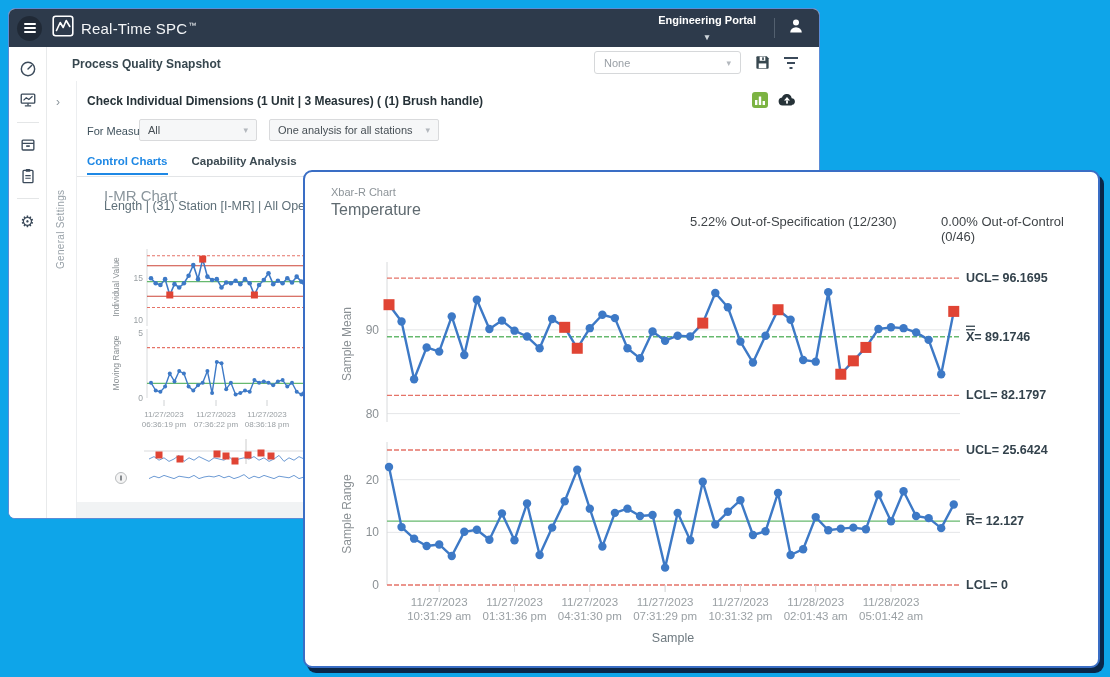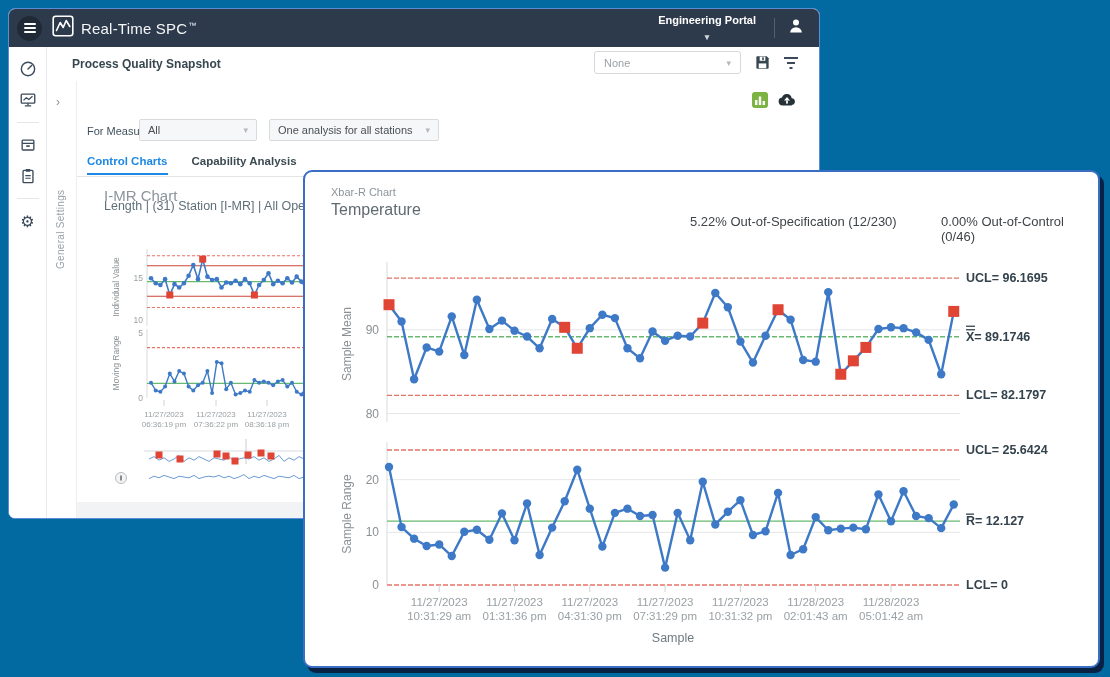--- a/index.html
+++ b/index.html
@@ -1,16 +1,16 @@
 <!DOCTYPE html>
 <html><head>
 <meta charset="utf-8">
 <style>
   html,body{margin:0;padding:0;background:#000;font-family:"Liberation Sans",sans-serif;}
-  .stage{position:relative;width:1110px;height:677px;background:#0369a1;overflow:hidden;}
+  .stage{position:relative;width:1110px;height:677px;background:#0ea5e9;overflow:hidden;}
 
   
   .appwin{position:absolute;left:8px;top:8px;width:810px;height:509px;background:#fff;
     border:1.5px solid #5b8cd6;border-radius:7px;overflow:hidden;box-sizing:content-box;}
   .topbar{position:absolute;left:0;top:0;width:810px;height:38px;background:#2d3a4b;
     display:flex;align-items:center;padding:0 14px 0 8px;box-sizing:border-box;gap:10px;}
   .hamb{width:25px;height:25px;border-radius:50%;background:rgba(0,0,0,.28);display:flex;
     flex-direction:column;align-items:center;justify-content:center;gap:2.6px;cursor:pointer;flex:0 0 auto;}
   .hamb i{display:block;width:12px;height:1.7px;background:#fff;border-radius:1px;}
   .logo{display:flex;align-items:center;gap:7px;color:#f4f6f8;}
@@ -165,20 +165,21 @@
           </svg>
       </span>
     </div>
 
     <div class="gspanel">
       <span class="gs-chev">›</span>
       <span class="gs-label">General Settings</span>
     </div>
 
     <div class="content">
+      <span class="card-title">Check Individual Dimensions (1 Unit | 3 Measures) ( (1) Brush handle)</span>
       <span class="grn-icon">
         <svg width="16" height="16" viewBox="0 0 16 16">
             <rect width="16" height="16" rx="3" fill="#7cb342"></rect>
             <rect x="3" y="8" width="2.4" height="5" fill="#fff"></rect>
             <rect x="6.8" y="4.5" width="2.4" height="8.5" fill="#fff"></rect>
             <rect x="10.6" y="9" width="2.4" height="4" fill="#fff"></rect>
           </svg>
       </span>
       <span class="cloud-btn">
         <svg width="20" height="16" viewBox="0 0 20 16">

